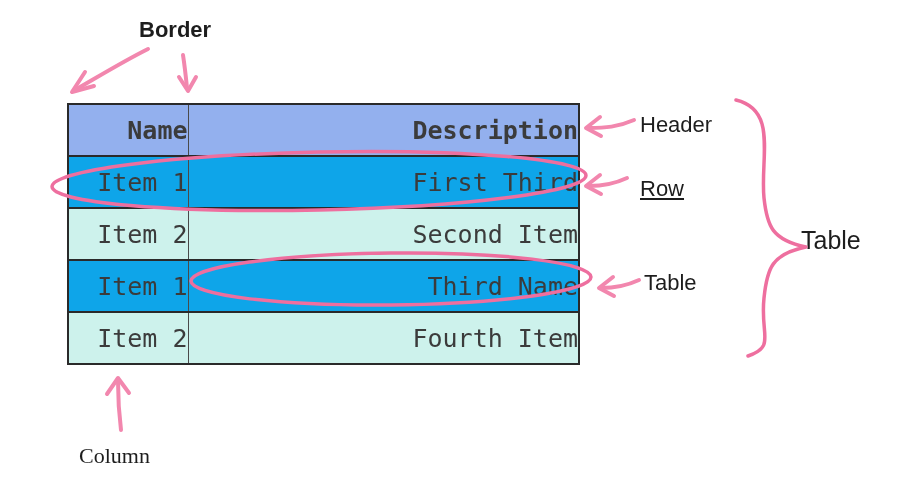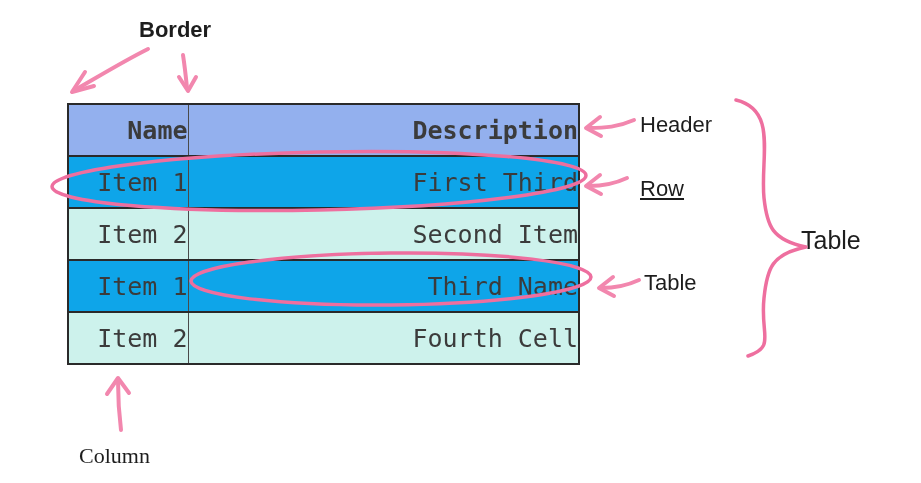--- a/index.html
+++ b/index.html
@@ -82,21 +82,21 @@
     <tr class="row-odd">
       <td>Item 2</td>
       <td>Second Item</td>
     </tr>
     <tr class="row-even">
       <td>Item 1</td>
       <td>Third Name</td>
     </tr>
     <tr class="row-odd">
       <td>Item 2</td>
-      <td>Fourth Cell</td>
+      <td>Fourth Item</td>
     </tr>
   </tbody>
 </table>
 
 <div class="label" id="label-border">Border</div>
 <div class="label" id="label-header">Header</div>
 <div class="label" id="label-row">Row</div>
 <div class="label" id="label-cell">Table</div>
 <div class="label" id="label-table">Table</div>
 <div class="label" id="label-column">Column</div>

